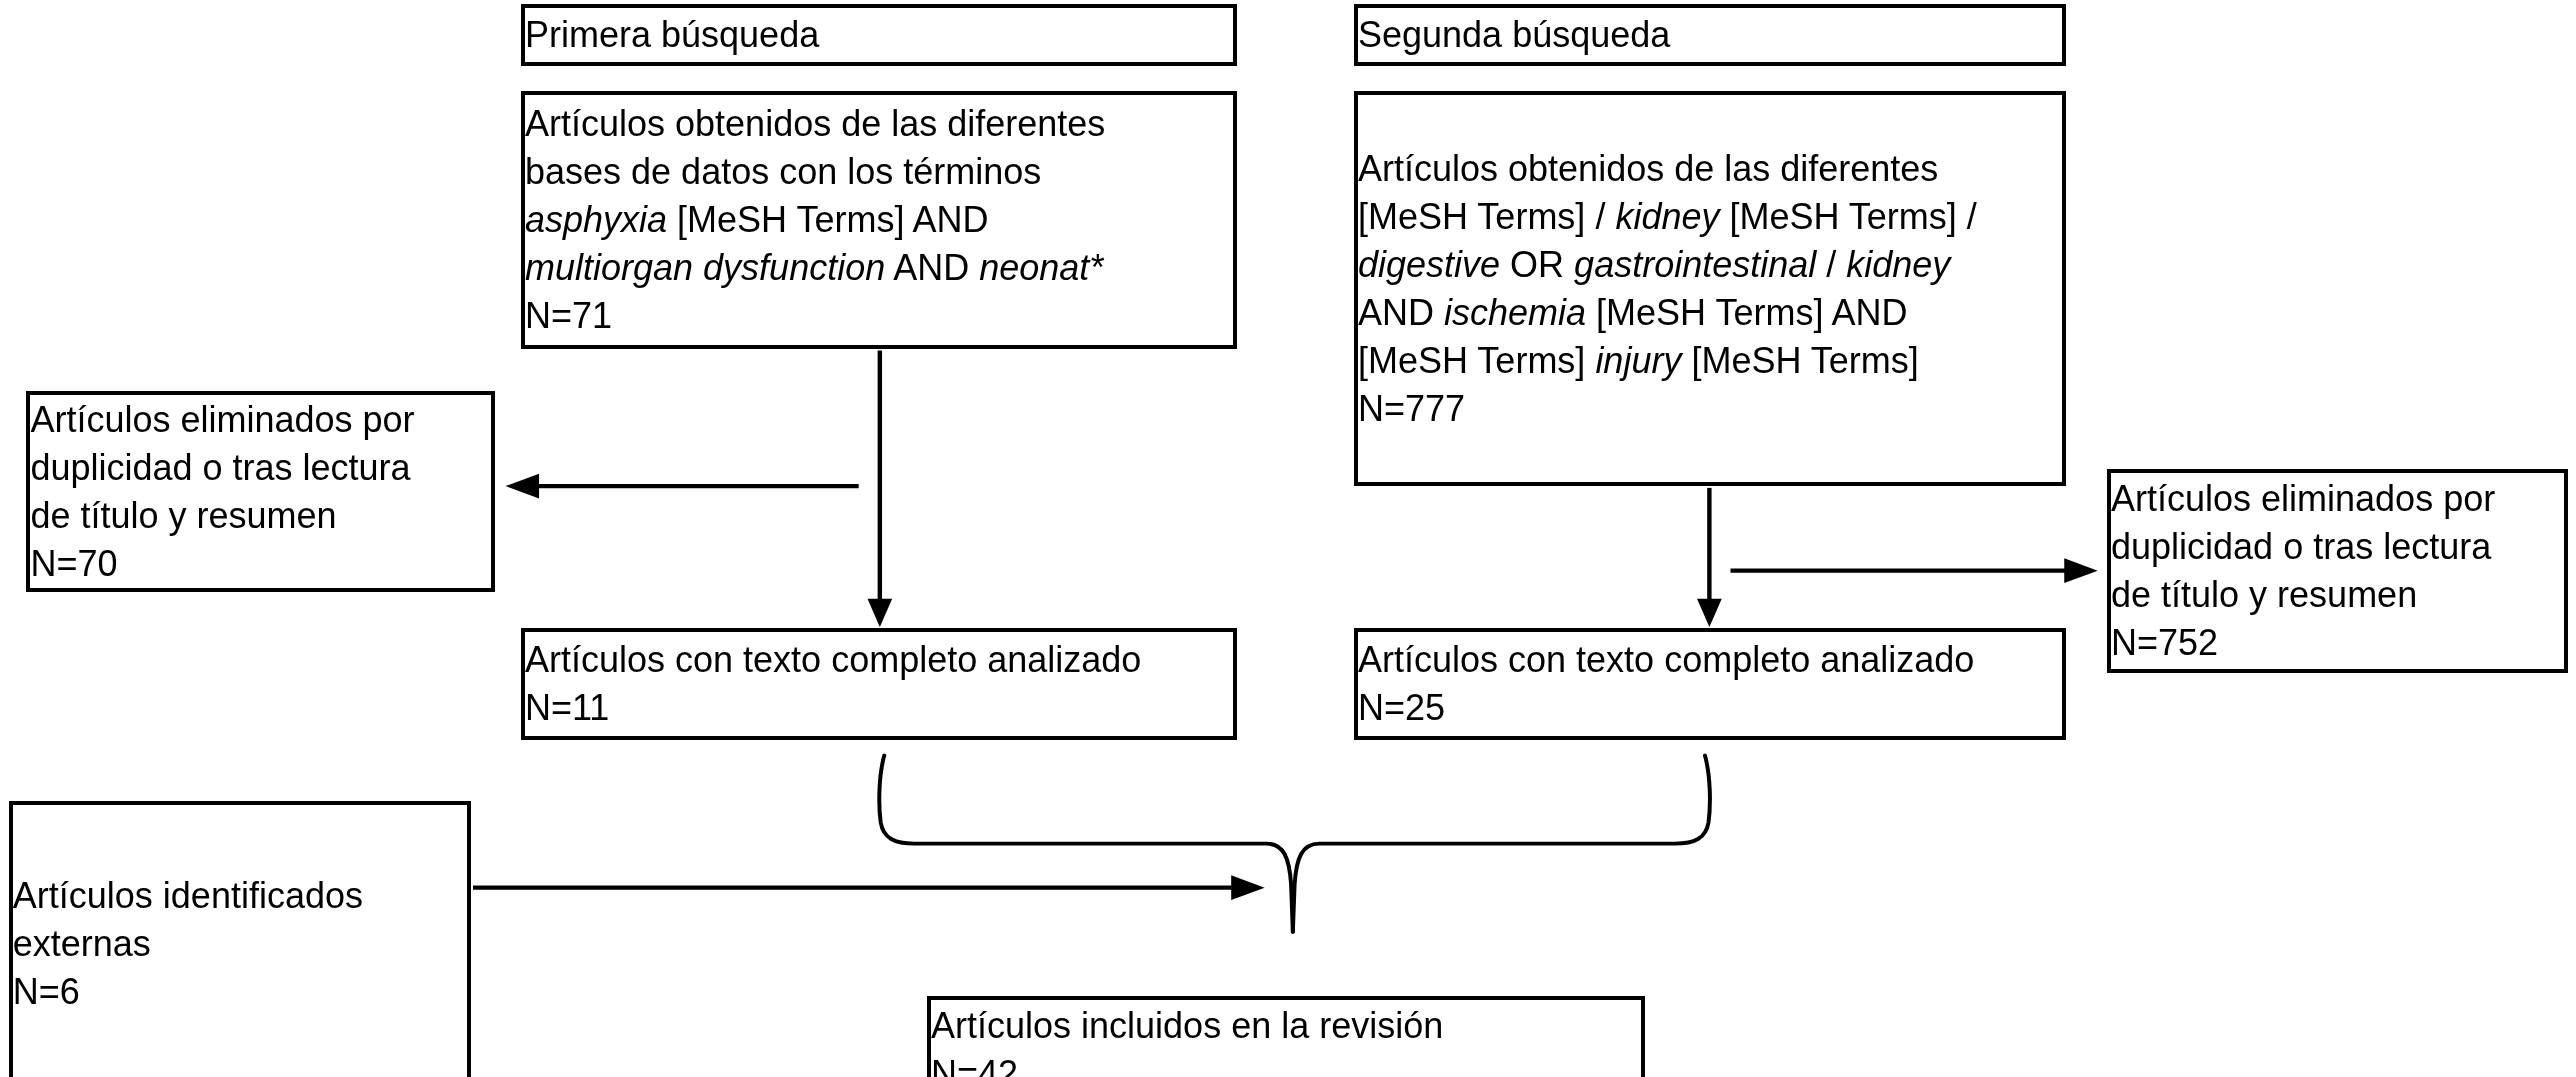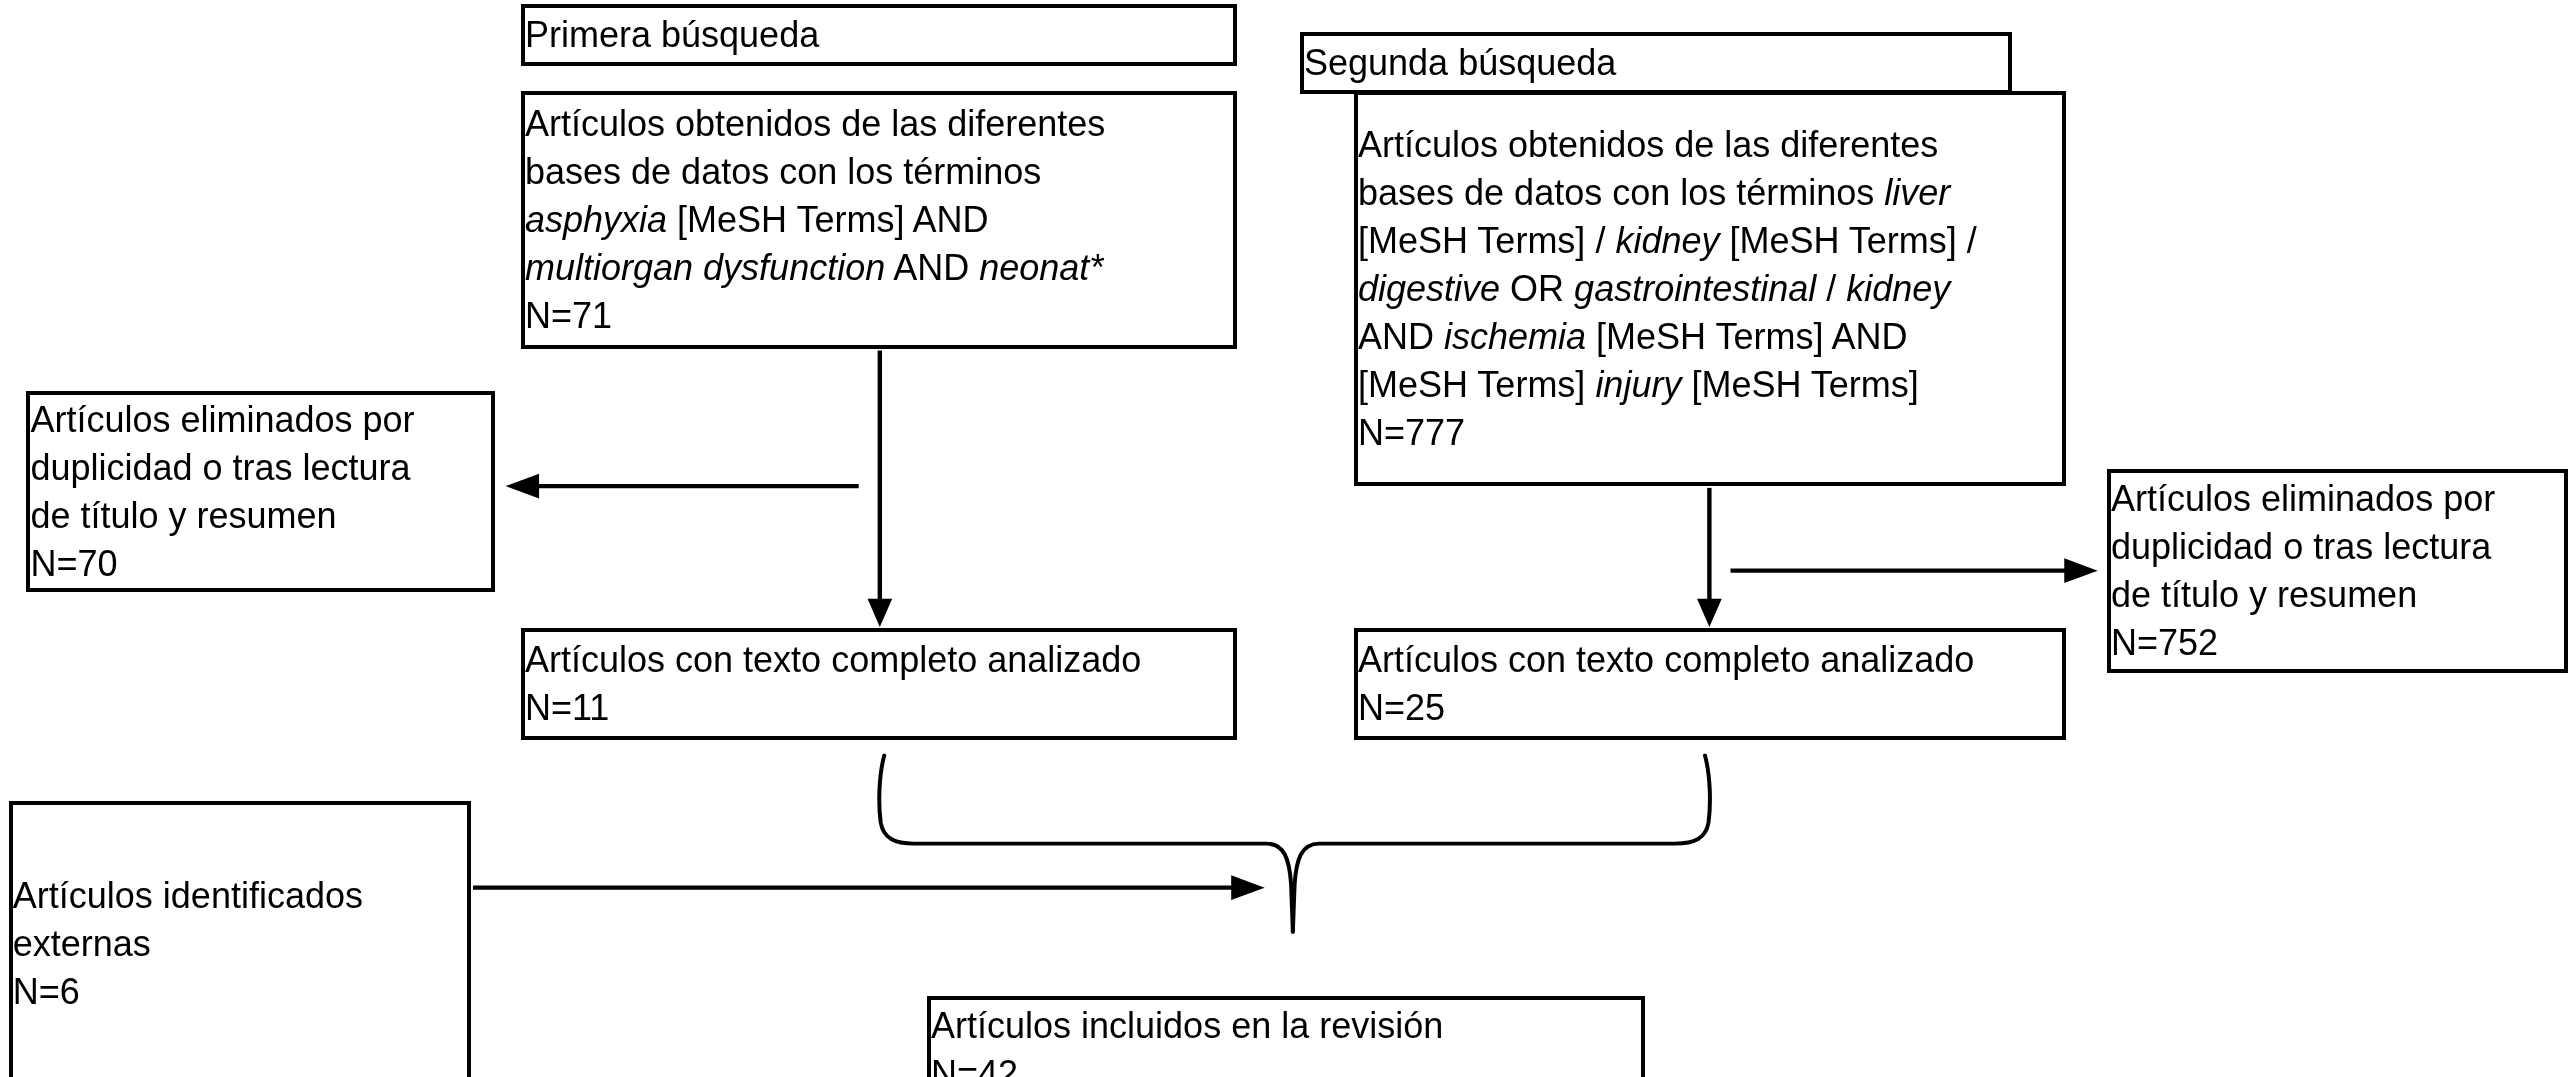--- a/index.html
+++ b/index.html
@@ -31,21 +31,21 @@
     position: absolute;
     left: 0; top: 0;
     width: 2576px; height: 1077px;
     pointer-events: none;
   }
   .overlay line, .overlay path { stroke: #000000; fill: none; }
   .overlay polygon { fill: #000000; stroke: none; }
 
   
   #box-a1 { left: 521px;  top: 4.4px;    width: 716px; height: 62px;  }
-  #box-a2 { left: 1300px; top: 4.4px;    width: 712px; height: 62px; margin-top: 28px;  }
+  #box-a2 { left: 1354px; top: 4.4px;    width: 712px; height: 62px;  }
   #box-b1 { left: 521px;  top: 91px;  width: 716px; height: 258px; }
   #box-b2 { left: 1354px; top: 91px;  width: 712px; height: 395px; }
   #box-c1 { left: 26.4px;   top: 391px;  width: 469px; height: 201px; }
   #box-c2 { left: 2107px; top: 469px;  width: 461px; height: 204px; }
   #box-d1 { left: 521px;  top: 628px;  width: 716px; height: 112px; }
   #box-d2 { left: 1354px; top: 628px;  width: 712px; height: 112px; }
   #box-e  { left: 8.8px;   top: 801px;  width: 462px; height: 286px; }
   #box-f  { left: 927px; top: 996px; width: 718px; height: 108px; }
 </style>
 </head>
@@ -93,21 +93,20 @@
 
   <div class="box" id="box-b1">
       <div class="ln"><span>Artículos obtenidos de las diferentes</span></div>
       <div class="ln"><span>bases de datos con los términos</span></div>
       <div class="ln"><span class="it">asphyxia</span><span> [MeSH Terms] AND</span></div>
       <div class="ln"><span class="it">multiorgan dysfunction</span><span> AND </span><span class="it">neonat*</span></div>
       <div class="ln"><span>N=71</span></div>
     </div>
   <div class="box" id="box-b2">
       <div class="ln"><span>Artículos obtenidos de las diferentes</span></div>
-      <div class="ln"><span>bases de datos con los términos </span><span class="it">liver</span></div>
       <div class="ln"><span>[MeSH Terms] / </span><span class="it">kidney</span><span> [MeSH Terms] /</span></div>
       <div class="ln"><span class="it">digestive</span><span> OR </span><span class="it">gastrointestinal</span><span> / </span><span class="it">kidney</span></div>
       <div class="ln"><span>AND </span><span class="it">ischemia</span><span> [MeSH Terms] AND</span></div>
       <div class="ln"><span>[MeSH Terms] </span><span class="it">injury</span><span> [MeSH Terms]</span></div>
       <div class="ln"><span>N=777</span></div>
     </div>
 
   <div class="box" id="box-c1">
       <div class="ln"><span>Artículos eliminados por</span></div>
       <div class="ln"><span>duplicidad o tras lectura</span></div>

